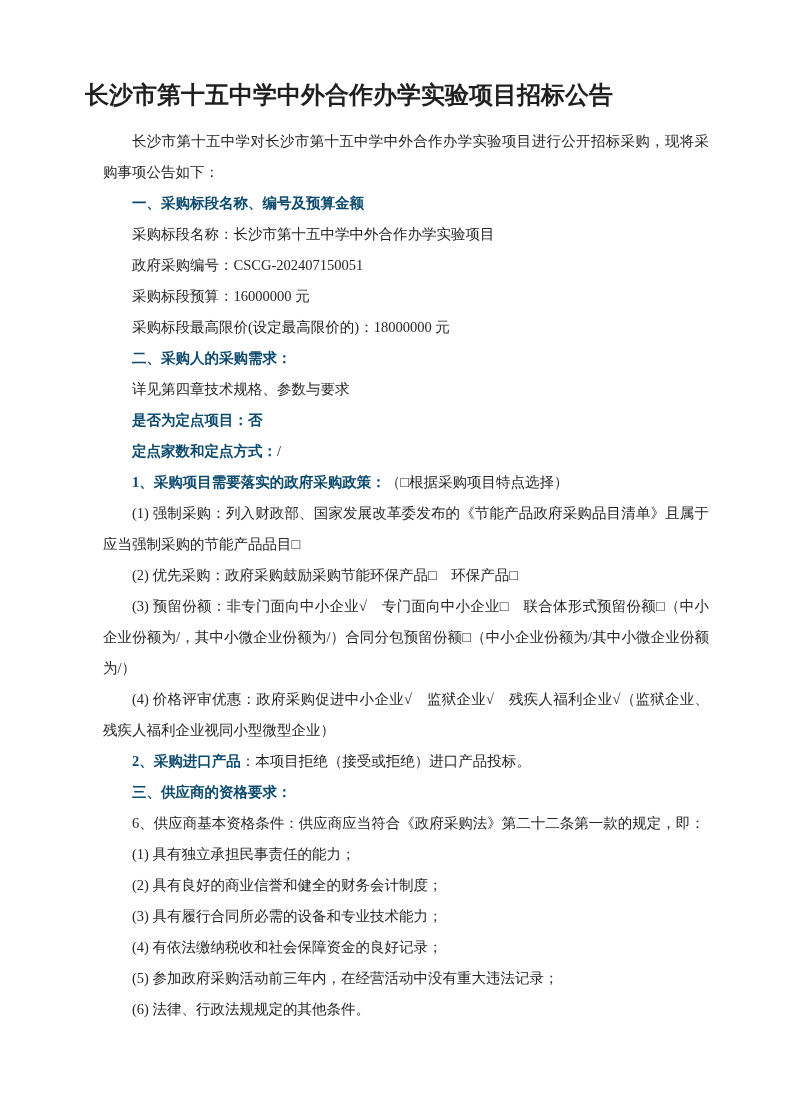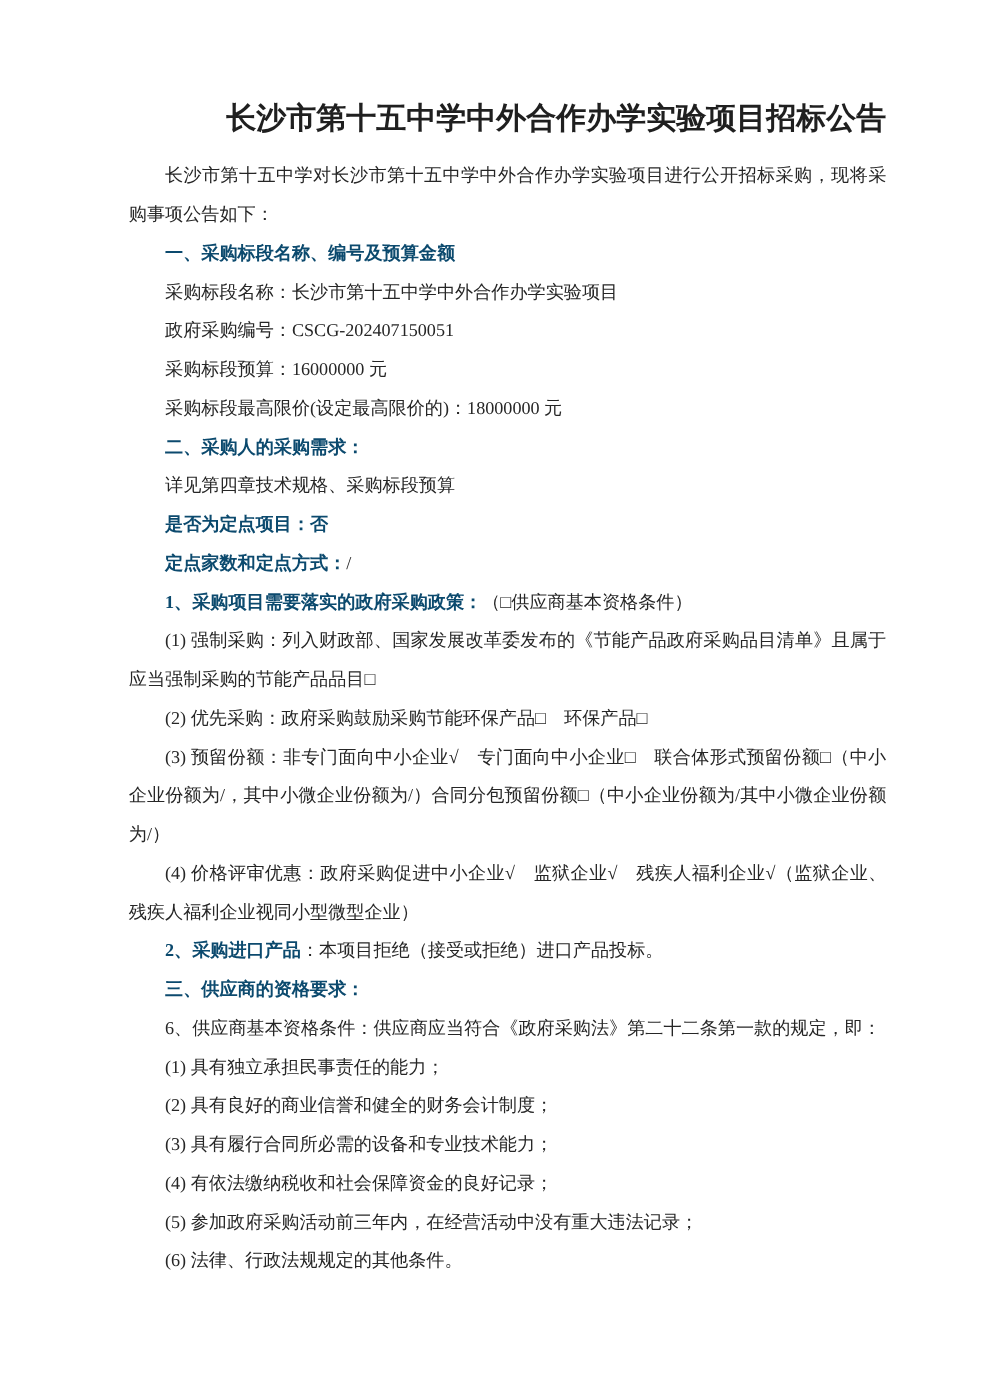--- a/index.html
+++ b/index.html
@@ -20,21 +20,21 @@
     position: absolute;
     left: 85px;
     top: 80px;
     width: 624px;
   }
   .doc-title {
     margin: 0 0 16px 0;
     font-size: 24px;
     line-height: 30px;
     font-weight: bold;
-    text-align: right;
+    text-align: left;
     color: #1f1f1f;
     font-family: "Liberation Serif", "DejaVu Serif", serif;
   }
   .doc-body p {
     margin: 0;
     font-size: 14.5px;
     line-height: 31px;
     text-align: justify;
     word-break: break-all;
     color: #262626;
@@ -55,24 +55,24 @@
   <div class="content">
     <h1 class="doc-title">长沙市第十五中学中外合作办学实验项目招标公告</h1>
     <div class="doc-body">
         <p class="indent"><span>长沙市第十五中学对长沙市第十五中学中外合作办学实验项目进行公开招标采购，现将采购事项公告如下：</span></p>
         <p class="indent"><span class="bold">一、采购标段名称、编号及预算金额</span></p>
         <p class="indent"><span>采购标段名称：长沙市第十五中学中外合作办学实验项目</span></p>
         <p class="indent"><span>政府采购编号：CSCG-202407150051</span></p>
         <p class="indent"><span>采购标段预算：16000000 元</span></p>
         <p class="indent"><span>采购标段最高限价(设定最高限价的)：18000000 元</span></p>
         <p class="indent"><span class="bold">二、采购人的采购需求：</span></p>
-        <p class="indent"><span>详见第四章技术规格、采购标段预算</span></p>
+        <p class="indent"><span>详见第四章技术规格、参数与要求</span></p>
         <p class="indent"><span class="bold">是否为定点项目：否</span></p>
         <p class="indent"><span class="bold">定点家数和定点方式：</span><span>/</span></p>
-        <p class="indent"><span class="bold">1、采购项目需要落实的政府采购政策：</span><span>（□供应商基本资格条件）</span></p>
+        <p class="indent"><span class="bold">1、采购项目需要落实的政府采购政策：</span><span>（□根据采购项目特点选择）</span></p>
         <p class="indent"><span>(1) 强制采购：列入财政部、国家发展改革委发布的《节能产品政府采购品目清单》且属于应当强制采购的节能产品品目□</span></p>
         <p class="indent"><span>(2) 优先采购：政府采购鼓励采购节能环保产品□　环保产品□</span></p>
         <p class="indent"><span>(3) 预留份额：非专门面向中小企业√　专门面向中小企业□　联合体形式预留份额□（中小企业份额为/，其中小微企业份额为/）合同分包预留份额□（中小企业份额为/其中小微企业份额为/）</span></p>
         <p class="indent"><span>(4) 价格评审优惠：政府采购促进中小企业√　监狱企业√　残疾人福利企业√（监狱企业、残疾人福利企业视同小型微型企业）</span></p>
         <p class="indent"><span class="bold">2、采购进口产品</span><span>：本项目拒绝（接受或拒绝）进口产品投标。</span></p>
         <p class="indent"><span class="bold">三、供应商的资格要求：</span></p>
         <p class="indent"><span>6、供应商基本资格条件：供应商应当符合《政府采购法》第二十二条第一款的规定，即：</span></p>
         <p class="indent"><span>(1) 具有独立承担民事责任的能力；</span></p>
         <p class="indent"><span>(2) 具有良好的商业信誉和健全的财务会计制度；</span></p>
         <p class="indent"><span>(3) 具有履行合同所必需的设备和专业技术能力；</span></p>

